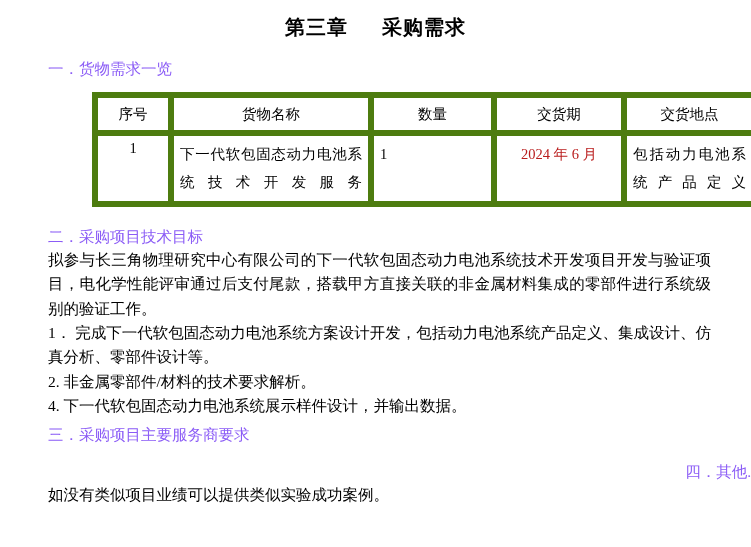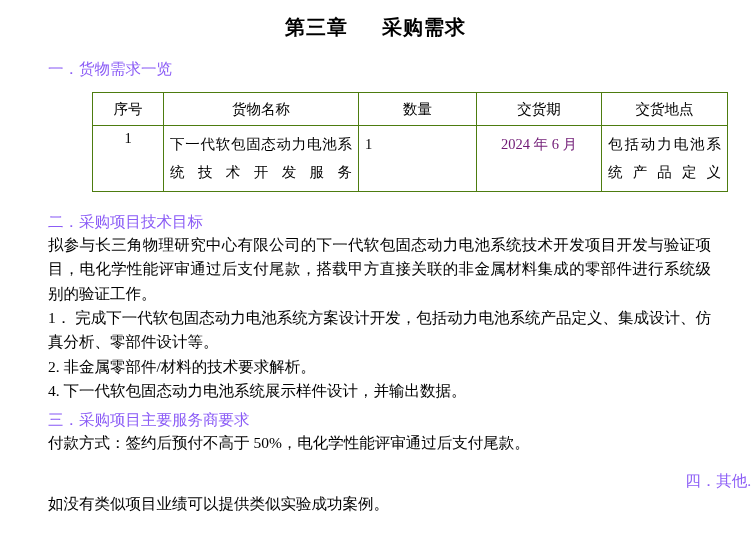--- a/index.html
+++ b/index.html
@@ -46,21 +46,21 @@
   .h-four { margin-left: 48px; margin-top: 16px; text-align: right; }
 
   table.goods {
     border-collapse: collapse;
     margin-left: 92px;
     margin-top: 12px;
     width: 570px;
     table-layout: fixed;
   }
   table.goods th, table.goods td {
-    border: 1px solid #4d7c0f;
+    border: 6px solid #4d7c0f;
     font-size: 14.5px;
     font-weight: normal;
     padding: 4px 6px;
     vertical-align: top;
   }
   table.goods th {
     text-align: center;
     height: 24px;
     vertical-align: middle;
   }
@@ -76,21 +76,21 @@
   }
   td.cell-name {
     line-height: 1.95;
     text-align: justify;
     text-align-last: justify;
   }
   td.cell-qty {
     line-height: 1.95;
   }
   td.cell-date {
-    color: #701a75;
+    color: #b91c1c;
     line-height: 1.95;
     text-align: center;
   }
   td.cell-place {
     line-height: 1.95;
     text-align: justify;
     text-align-last: justify;
   }
   .body-block {
     margin-left: 48px;
@@ -144,23 +144,20 @@
 
   <div class="body-block">
     <p>拟参与长三角物理研究中心有限公司的下一代软包固态动力电池系统技术开发项目开发与验证项目，电化学性能评审通过后支付尾款，搭载甲方直接关联的非金属材料集成的零部件进行系统级别的验证工作。</p>
     <p class="list-line">1． 完成下一代软包固态动力电池系统方案设计开发，包括动力电池系统产品定义、集成设计、仿真分析、零部件设计等。</p>
     <p class="list-line">2. 非金属零部件/材料的技术要求解析。</p>
     <p class="list-line">4. 下一代软包固态动力电池系统展示样件设计，并输出数据。</p>
   </div>
 
   <div class="section-heading h-three">三．采购项目主要服务商要求</div>
 
-  <div class="body-block">
-    <p>付款方式：签约后预付不高于 50%，电化学性能评审通过后支付尾款。</p>
-  </div>
 
   <div class="section-heading h-four">四．其他.</div>
 
   <div class="body-block">
     <p>如没有类似项目业绩可以提供类似实验成功案例。</p>
   </div>
 
 </div>
 
 </body></html>

